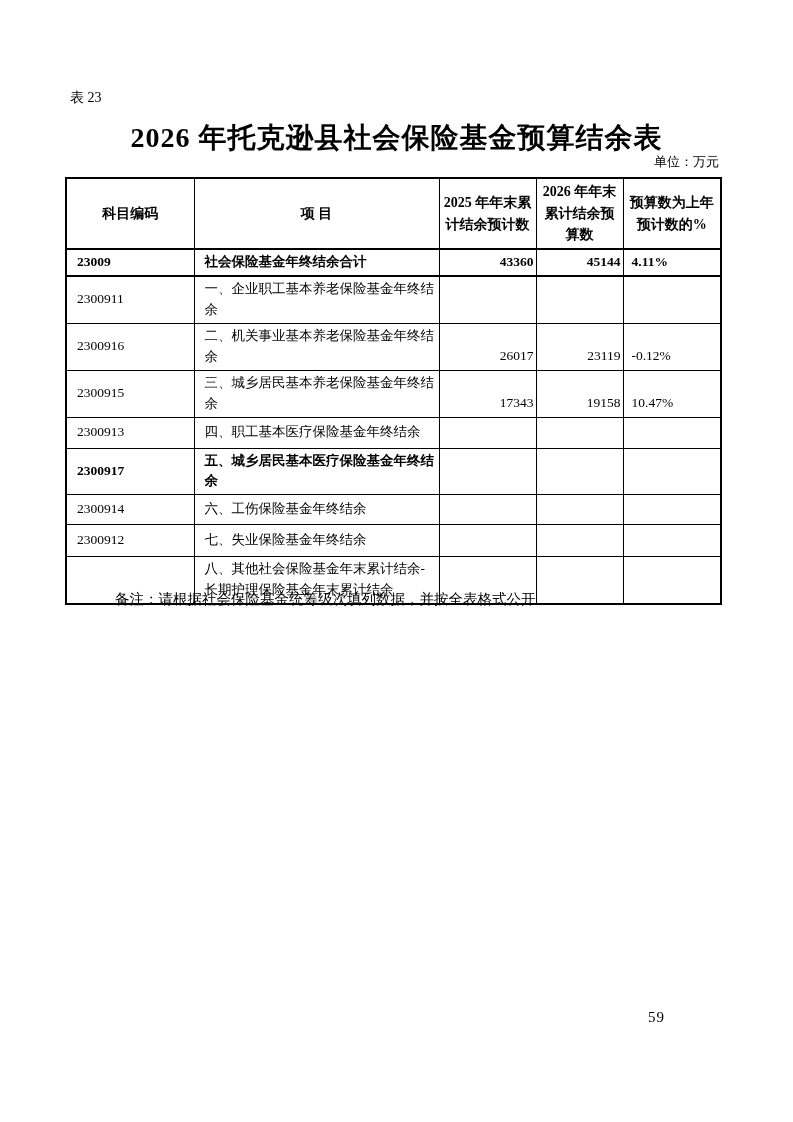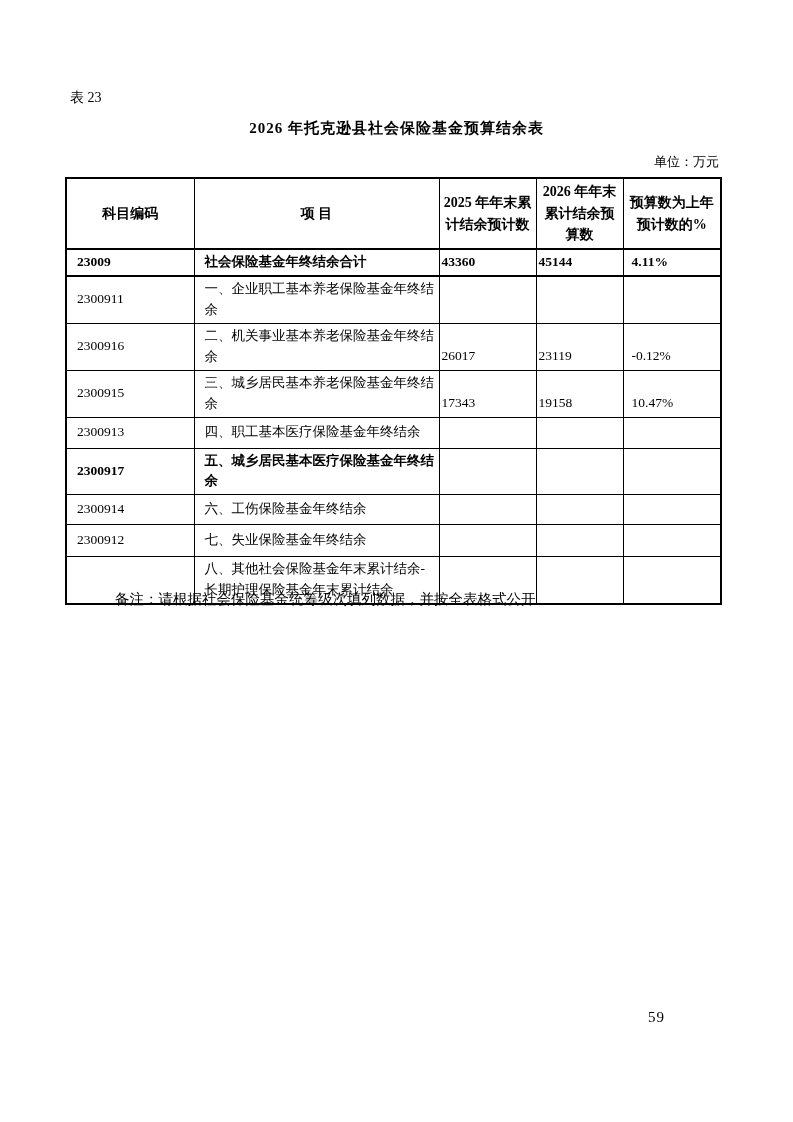--- a/index.html
+++ b/index.html
@@ -11,21 +11,21 @@
     color: #000;
     overflow: hidden;
   }
   .table-label {
     position: absolute; left: 70px; top: 89px;
     font-size: 14px;
   }
   .doc-title {
     position: absolute; left: 0; top: 119px; width: 100%;
     text-align: center;
-    font-size: 15px; font-weight: bold;
+    font-size: 28px; font-weight: bold;
     letter-spacing: 1px;
     font-family: Liberation Serif, serif;
   }
   .unit-note {
     position: absolute; right: 74px; top: 153px;
     font-size: 13px;
   }
   table.budget {
     position: absolute; left: 65px; top: 177px;
     width: 655px;
@@ -46,21 +46,21 @@
   table.budget { border: 2px solid #000; }
   table.budget thead th {
     height: 64px;
     font-size: 14px; font-weight: bold;
     text-align: center;
     border-bottom: 2px solid #000;
     padding: 2px 4px;
   }
   td.code { text-align: left; padding-left: 10px; }
   td.item { text-align: left; padding: 2px 4px 2px 10px; }
-  td.num  { text-align: left; padding: 2px 2px; }
+  td.num  { text-align: right; padding: 2px 2px; }
   td.pct  { text-align: left; padding: 2px 2px 2px 8px; }
   tbody tr:nth-child(1) { height: 15px; }
   tbody tr:nth-child(2) { height: 46px; }
   tbody tr:nth-child(3) { height: 46px; }
   tbody tr:nth-child(4) { height: 43px; }
   tbody tr:nth-child(5) { height: 31px; margin-top: 13px; }
   tbody tr:nth-child(6) { height: 41px; font-weight: bold; }
   tbody tr:nth-child(7) { height: 30px; margin-left: 46px; }
   tbody tr:nth-child(8) { height: 32px; }
   tbody tr:nth-child(9) { height: 46px; padding-left: 44px; }

